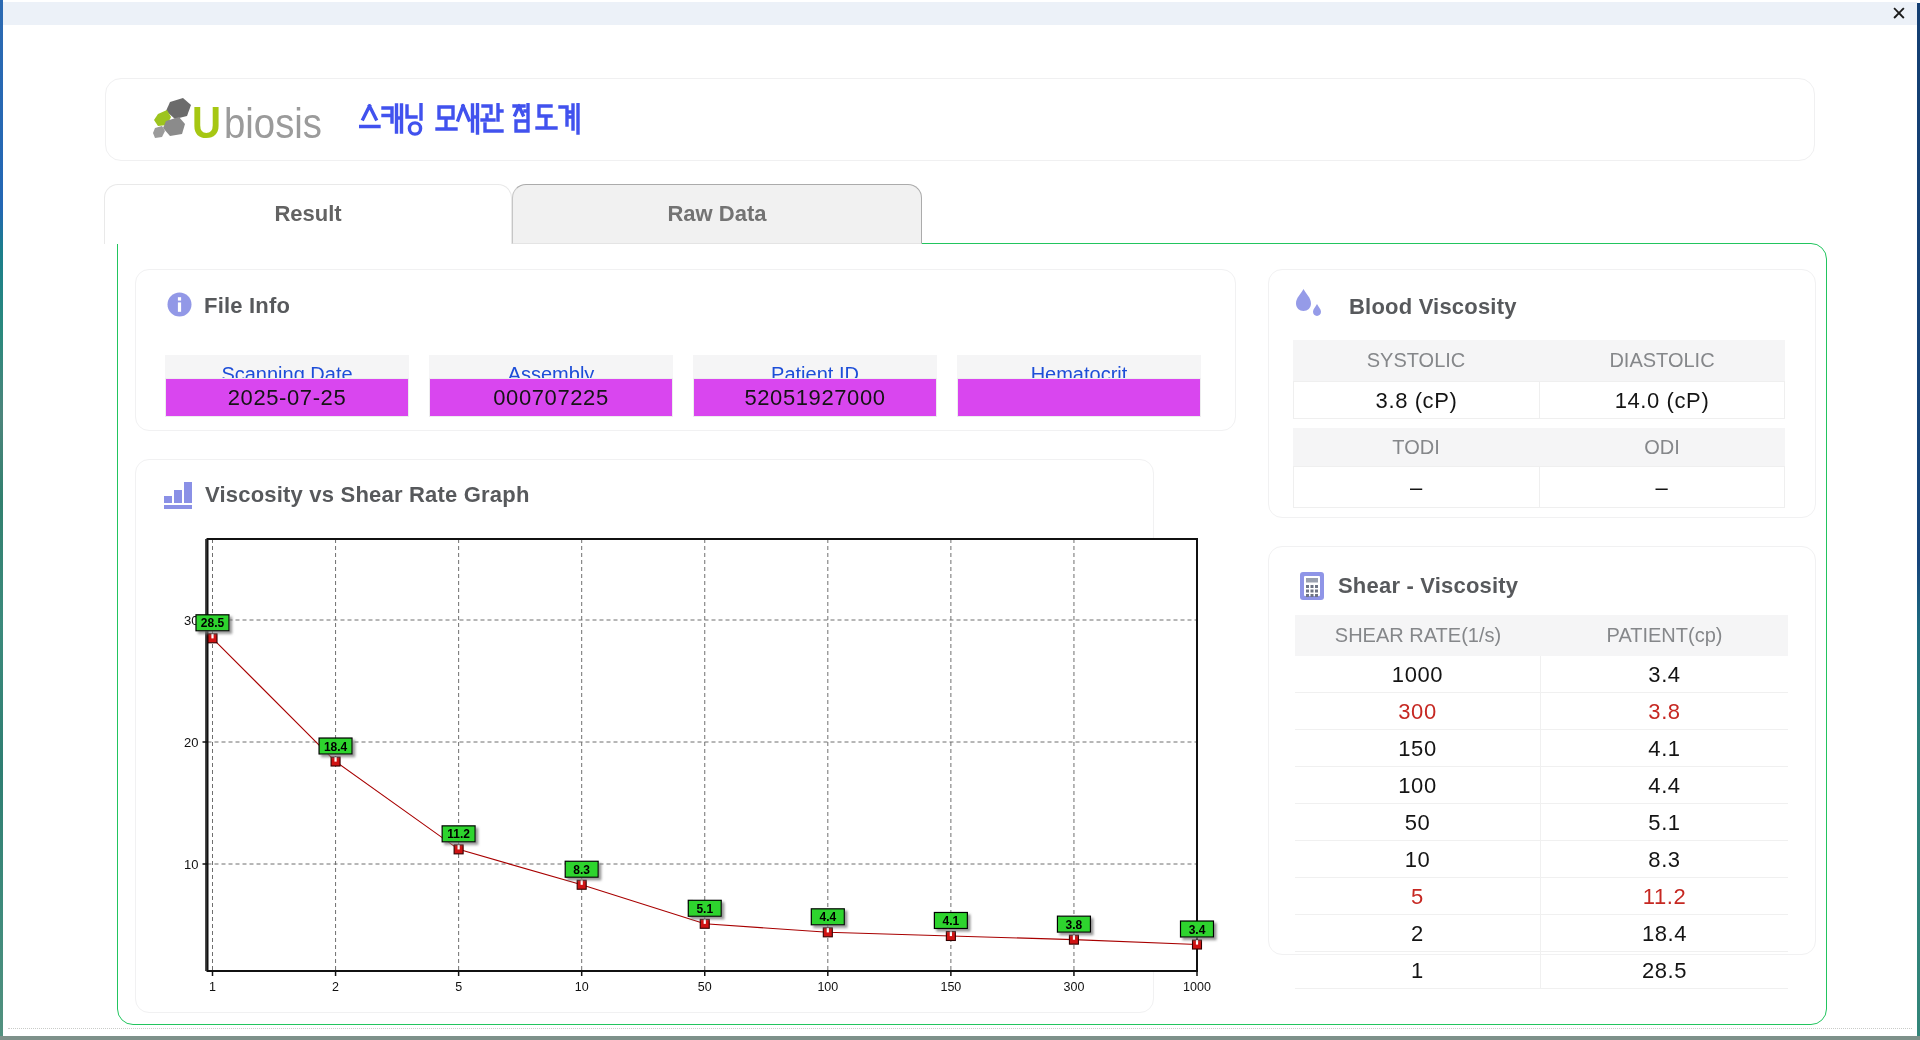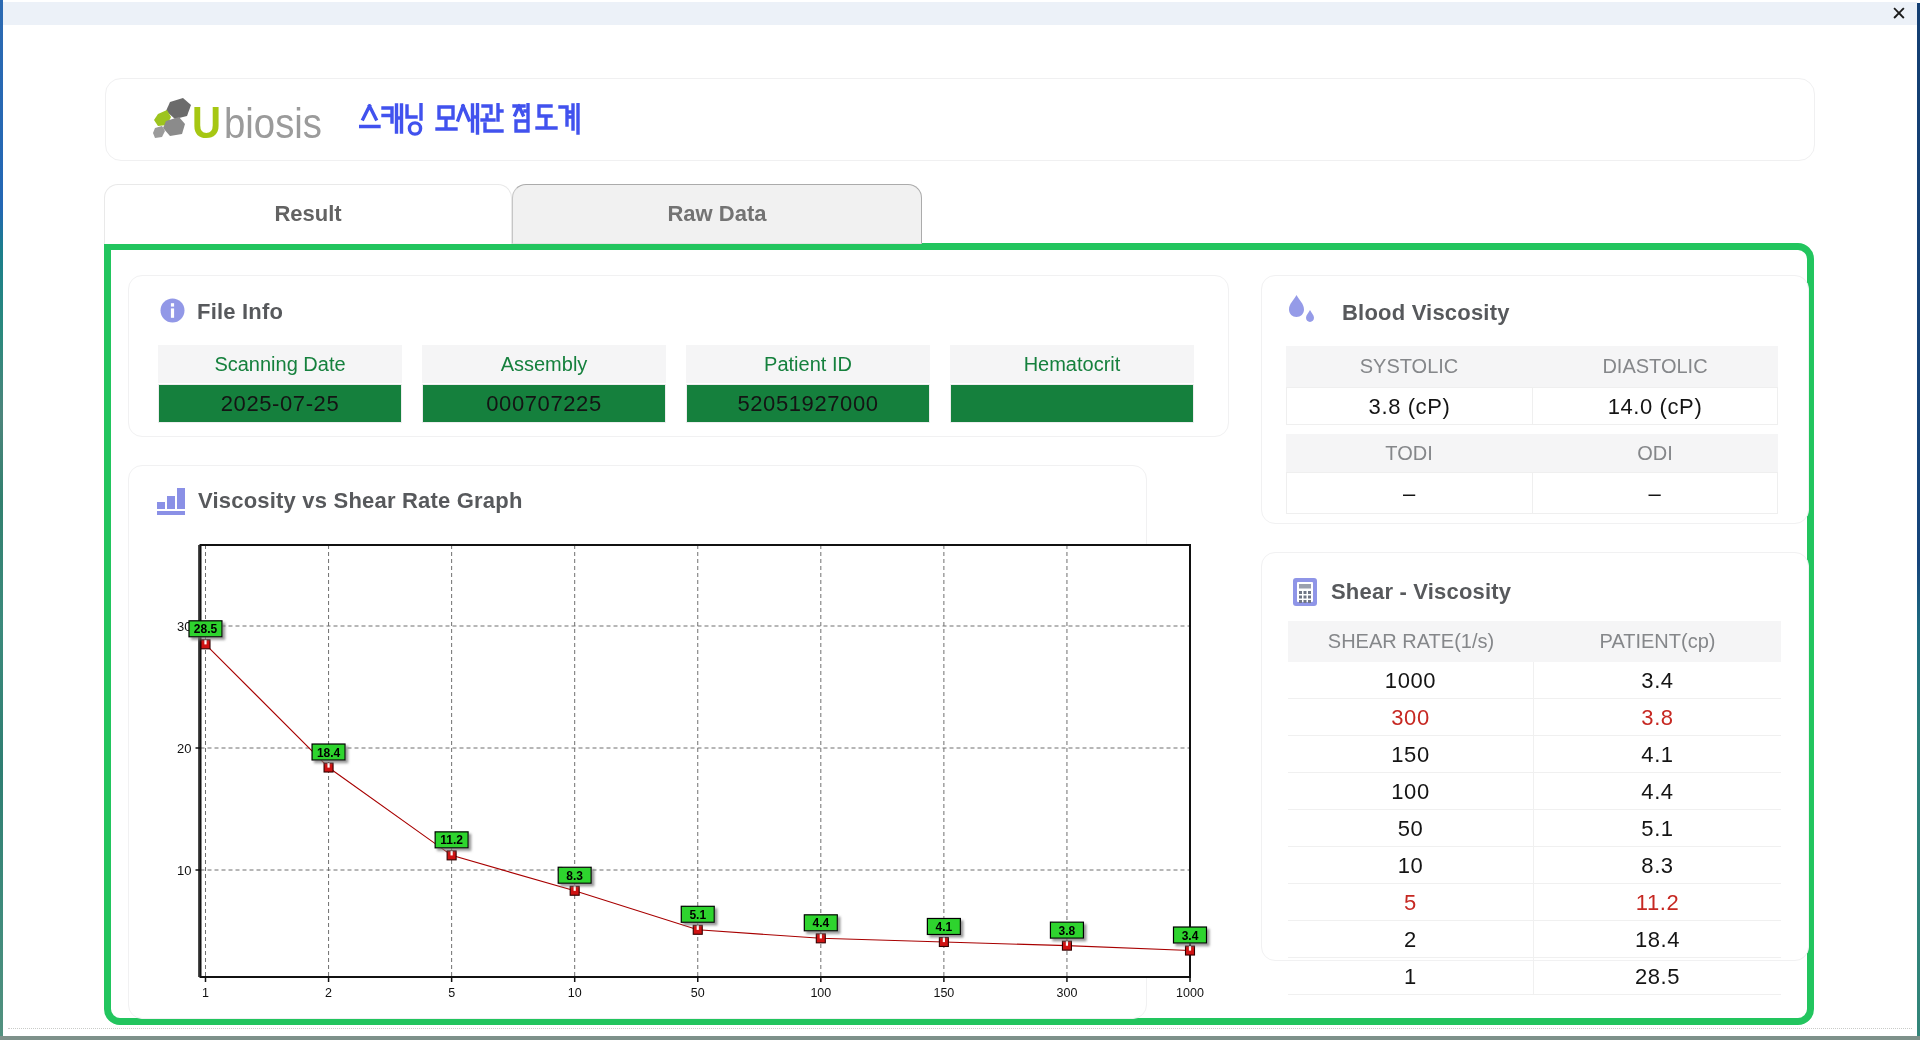--- a/index.html
+++ b/index.html
@@ -24,28 +24,28 @@
   #headercard { left:105px; top:78px; width:1710px; height:83px; border-radius:16px; border-color:#f0f0f1; }
 
   
   .tab { position:absolute; top:184px; height:60px; font-size:22px; font-weight:bold;
     text-align:center; line-height:58px; }
   #tabResult { left:104px; width:408px; background:#fff; color:#636363;
     border:1px solid #e9e9e9; border-bottom:none; border-radius:14px 14px 0 0; z-index:3; }
   #tabRaw { left:512px; width:410px; background:#f1f1f1; color:#737373;
     border:1px solid #ababab; border-bottom:1px solid #e4e4e4; border-left:1px solid #c6c6c6; border-radius:14px 14px 0 0; z-index:2; }
 
-  #container { left:104px; top:243px; width:1710px; height:782px;
-    border:7px solid #22c55e; border-radius:0 16px 16px 16px; background:#fff; z-index:1; }
+  #container { left:117px; top:243px; width:1710px; height:782px;
+    border:1px solid #22c55e; border-radius:0 16px 16px 16px; background:#fff; z-index:1; }
 
   
   #fileinfo { left:17px; top:25px; width:1101px; height:162px; }
-  .hcell { position:absolute; height:38px; background:#f5f5f6; color:#15803d;
-    font-size:20px; text-align:center; line-height:38px; }
-  .vcell { position:absolute; height:39px; background:#15803d; border:1px solid #ededee;
+  .hcell { position:absolute; height:38px; background:#f5f5f6; color:#1d4ed8;
+    font-size:20px; text-align:center; line-height:38px;margin-top:16px; }
+  .vcell { position:absolute; height:39px; background:#d946ef; border:1px solid #ededee;
     color:#141414; font-size:22px; text-align:center; line-height:37px; letter-spacing:0.6px; }
 
   
   #graphcard { left:17px; top:215px; width:1019px; height:554px; }
 
   
   #bvcard { left:1150px; top:25px; width:548px; height:249px; }
   #svcard { left:1150px; top:302px; width:548px; height:409px; }
 
   .thead { position:absolute; background:#f5f5f6; color:#85878a; font-size:20px; }

